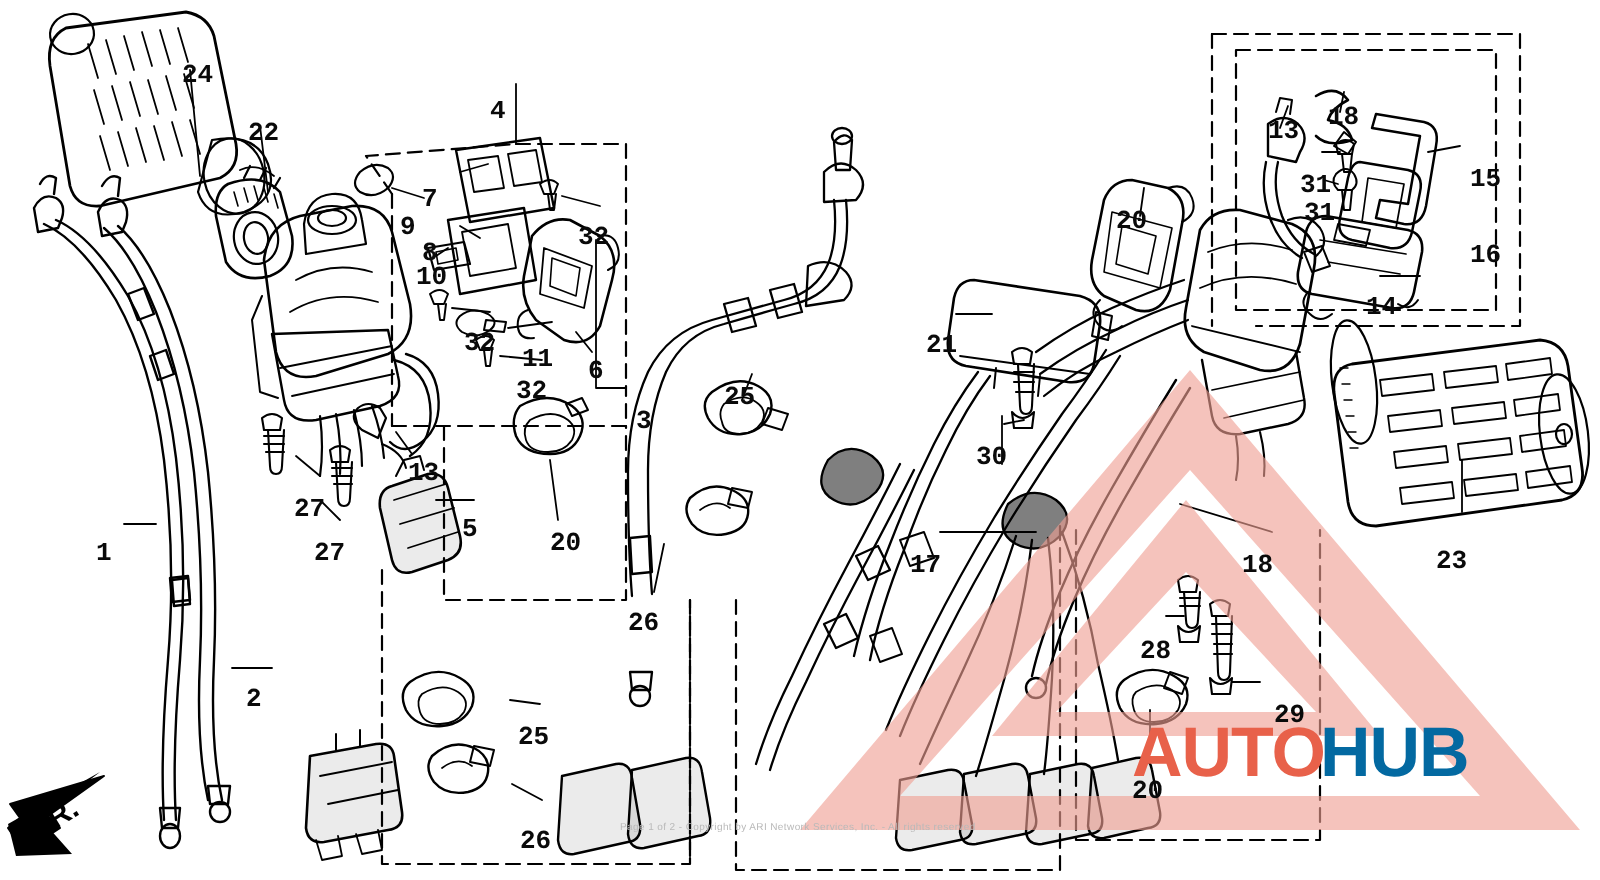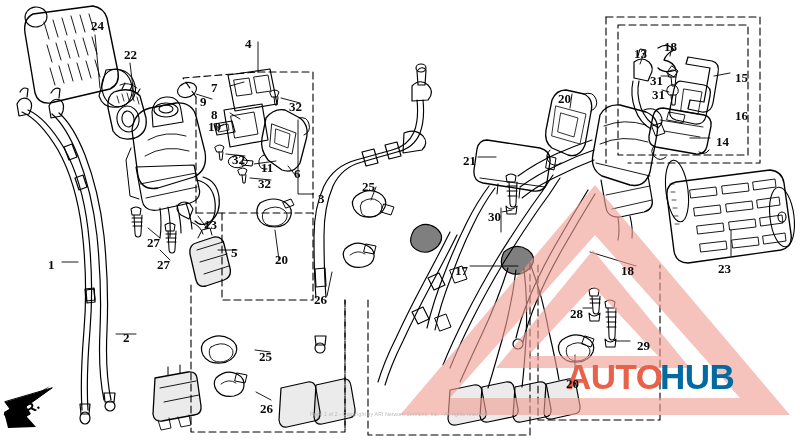--- a/index.html
+++ b/index.html
@@ -1,22 +1,22 @@
 <!DOCTYPE html>
 <html><head>
 <meta charset="utf-8">
 <style>
   html,body{margin:0;padding:0;background:#ffffff;}
   body{width:800px;height:440px;overflow:hidden;
        font-family:"Liberation Serif",serif;background:#fff;position:relative;}
   #stage{position:absolute;left:0;top:0;width:800px;height:440px;overflow:hidden;background:#fff;}
   #stage svg{position:absolute;left:0;top:0;}
-  .callout{position:absolute;font-family:Liberation Serif, serif;
+  .callout{position:absolute;font-family:Liberation Mono, monospace;
            font-size:13px;font-weight:700;color:#0a0a0a;line-height:1;
-           letter-spacing:0px;white-space:nowrap;}
+           letter-spacing:0px;white-space:nowrap;margin-top:12px;}
   .fr-label{position:absolute;font-family:"Liberation Sans",sans-serif;
             font-size:15px;font-weight:700;color:#000;
             transform:rotate(-32deg);transform-origin:left bottom;}
   .copyright{position:absolute;font-family:"Liberation Sans",sans-serif;
              font-size:5px;color:#b9b9b9;white-space:nowrap;letter-spacing:.2px;}
   .wm-text{position:absolute;font-family:"Liberation Sans",sans-serif;
            font-weight:700;font-size:35px;letter-spacing:-0.5px;white-space:nowrap;}
   .wm-a{color:#e8c98f;}
   .wm-b{color:#e8614a;}
   .wm-c{color:#0369a1;}
@@ -486,21 +486,21 @@
       <div class="callout" style="left: 231px; top: 246px;">5</div>
       <div class="callout" style="left: 294px; top: 167px;">6</div>
       <div class="callout" style="left: 211px; top: 81px;">7</div>
       <div class="callout" style="left: 211px; top: 108px;">8</div>
       <div class="callout" style="left: 200px; top: 95px;">9</div>
       <div class="callout" style="left: 208px; top: 120px;">10</div>
       <div class="callout" style="left: 261px; top: 161px;">11</div>
       <div class="callout" style="left: 455px; top: 264px;">17</div>
       <div class="callout" style="left: 204px; top: 218px;">13</div>
       <div class="callout" style="left: 634px; top: 47px;">13</div>
-      <div class="callout" style="left: 716px; top: 135px; text-align: right;">14</div>
+      <div class="callout" style="left: 683px; top: 135px; text-align: right;">14</div>
       <div class="callout" style="left: 735px; top: 71px;">15</div>
       <div class="callout" style="left: 735px; top: 109px;">16</div>
       <div class="callout" style="left: 664px; top: 40px;">18</div>
       <div class="callout" style="left: 558px; top: 92px;">20</div>
       <div class="callout" style="left: 621px; top: 264px;">18</div>
       <div class="callout" style="left: 275px; top: 253px;">20</div>
       <div class="callout" style="left: 566px; top: 377px;">20</div>
       <div class="callout" style="left: 463px; top: 154px;">21</div>
       <div class="callout" style="left: 124px; top: 48px;">22</div>
       <div class="callout" style="left: 718px; top: 262px;">23</div>

